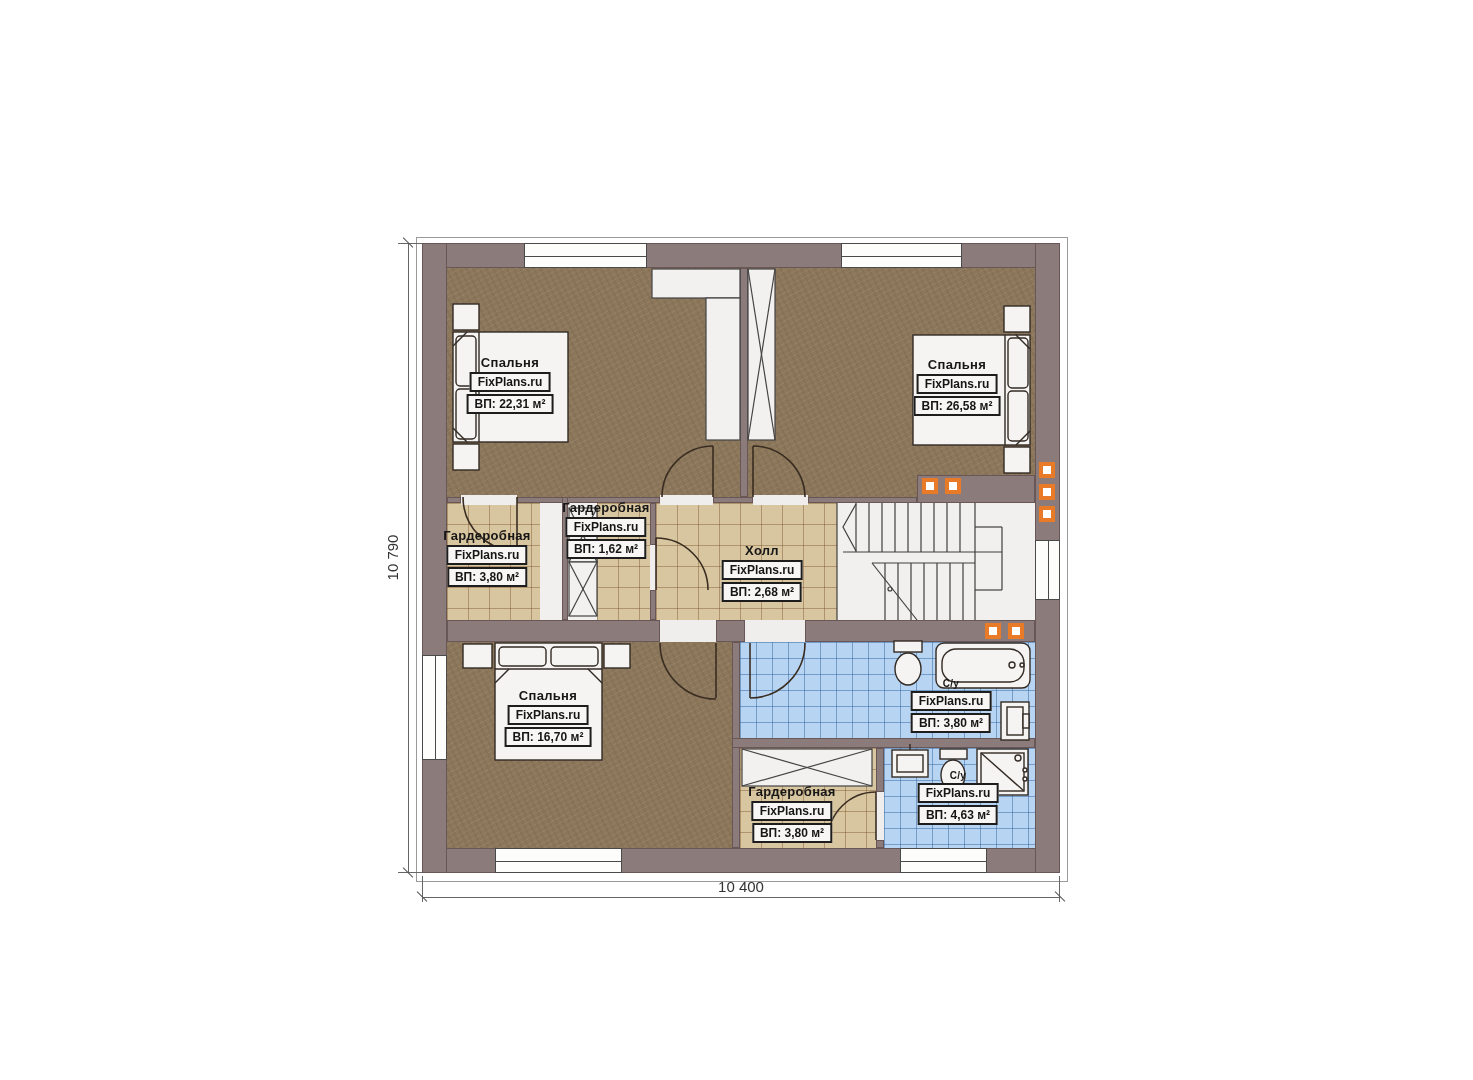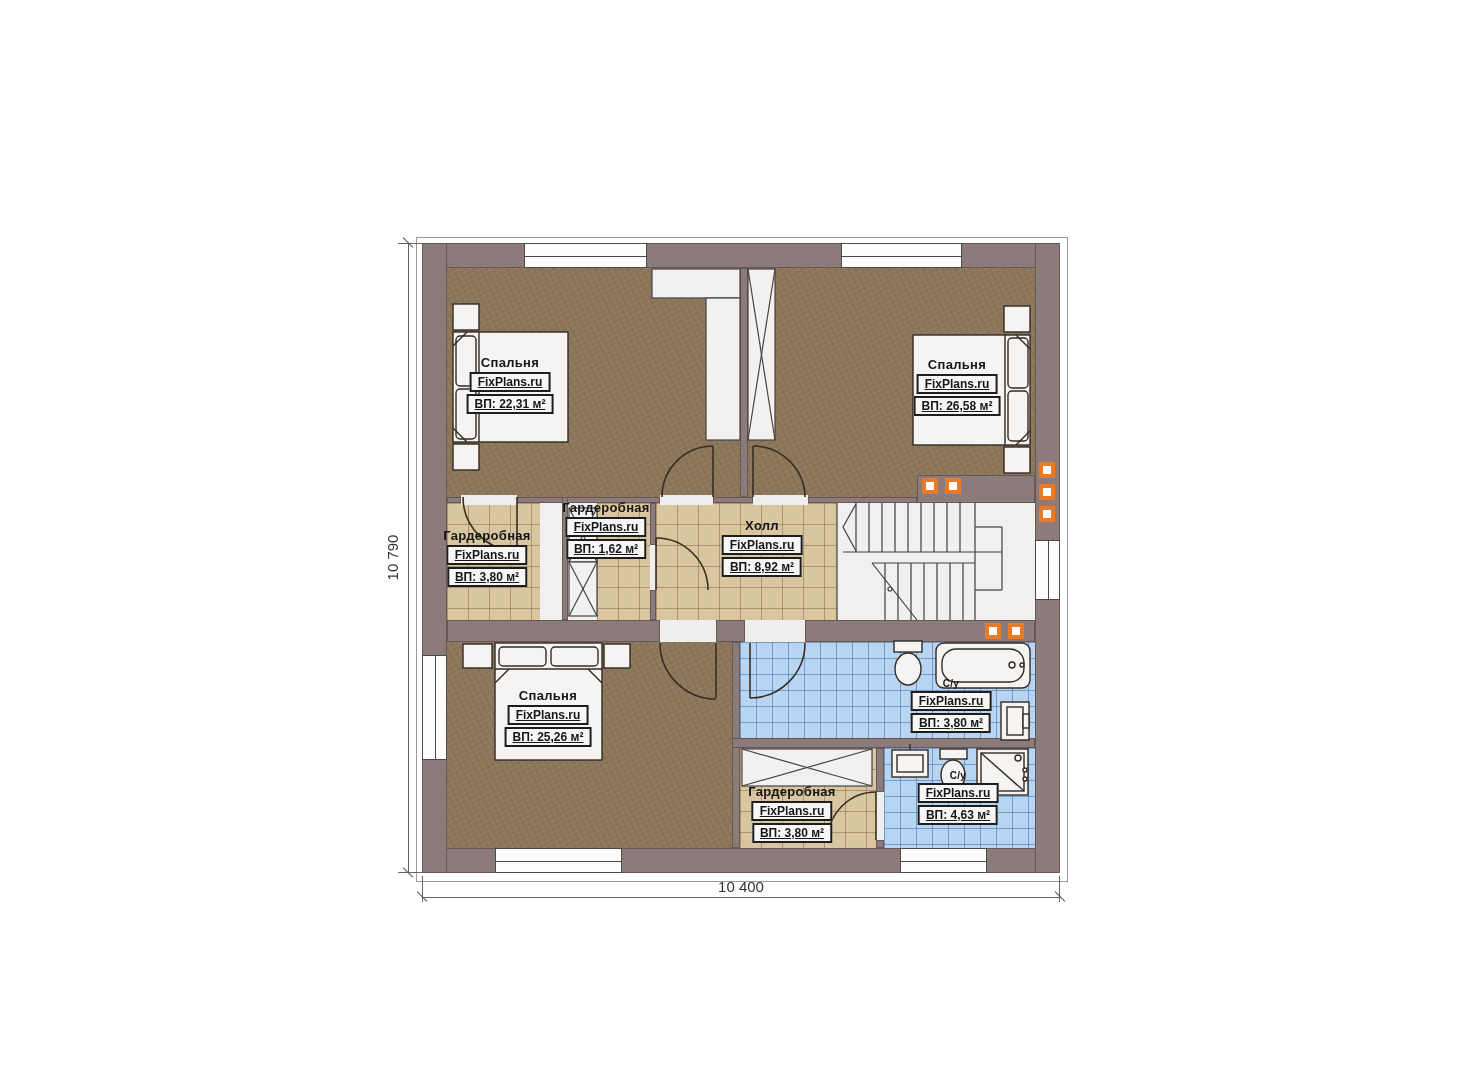--- a/index.html
+++ b/index.html
@@ -27,21 +27,21 @@
   .vent{position:absolute;width:16px;height:16px;background:#fff;border:4px solid #e87a28;box-sizing:border-box;z-index:7;}
   .overlay{position:absolute;left:0;top:0;z-index:8;pointer-events:none;}
   .furn{stroke:#332a24;stroke-width:1.4;fill:#f5f4f2;}
   .doors{stroke:#3a2d22;stroke-width:1.6;fill:none;}
   .stairs{stroke:#3f3f3f;stroke-width:1.2;fill:none;}
   .closets{stroke:#444;stroke-width:1.2;fill:#f2f1ef;}
   .rlabel{position:absolute;transform:translateX(-50%);text-align:center;color:#161616;z-index:30;}
   .rname{font-size:13px;font-weight:700;letter-spacing:.3px;white-space:nowrap;margin-bottom:1px;}
   .rname.sm{font-size:10px;}
   .lbox{display:block;margin:2px auto 0;width:max-content;padding:1px 6px;background:#f7f6f4;
-        border:2px solid #1d1d1d;font-size:12px;font-weight:600;white-space:nowrap;text-decoration:underline;}
+        border:2px solid #1d1d1d;font-size:12px;font-weight:600;white-space:nowrap;}
   .dimline{position:absolute;background:#666;z-index:10;}
   .dimtick{position:absolute;width:14px;height:1px;background:#555;transform:rotate(45deg);z-index:10;}
   .dimtext{position:absolute;color:#333;font-size:15px;z-index:10;white-space:nowrap;}
 </style>
 </head>
 <body>
 
 <div id="stage">
 
   <div class="outline" style="left:416px;top:237px;width:650px;height:643px;"></div>
@@ -271,29 +271,29 @@
   <div class="rlabel" style="left:487px;top:528px;">
     <div class="rname">Гардеробная</div>
     <span class="lbox">FixPlans.ru</span>
     <span class="lbox">ВП: 3,80 м²</span>
   </div>
   <div class="rlabel" style="left:606px;top:500px;">
     <div class="rname">Гардеробная</div>
     <span class="lbox">FixPlans.ru</span>
     <span class="lbox">ВП: 1,62 м²</span>
   </div>
-  <div class="rlabel" style="left:762px;top:518px;">
+  <div class="rlabel" style="left:762px;top:543px;">
     <div class="rname">Холл</div>
     <span class="lbox">FixPlans.ru</span>
-    <span class="lbox">ВП: 8,92 м²</span>
+    <span class="lbox">ВП: 2,68 м²</span>
   </div>
   <div class="rlabel" style="left:548px;top:688px;">
     <div class="rname">Спальня</div>
     <span class="lbox">FixPlans.ru</span>
-    <span class="lbox">ВП: 25,26 м²</span>
+    <span class="lbox">ВП: 16,70 м²</span>
   </div>
   <div class="rlabel" style="left:951px;top:678px;">
     <div class="rname sm">С/у</div>
     <span class="lbox">FixPlans.ru</span>
     <span class="lbox">ВП: 3,80 м²</span>
   </div>
   <div class="rlabel" style="left:792px;top:784px;">
     <div class="rname">Гардеробная</div>
     <span class="lbox">FixPlans.ru</span>
     <span class="lbox">ВП: 3,80 м²</span>

